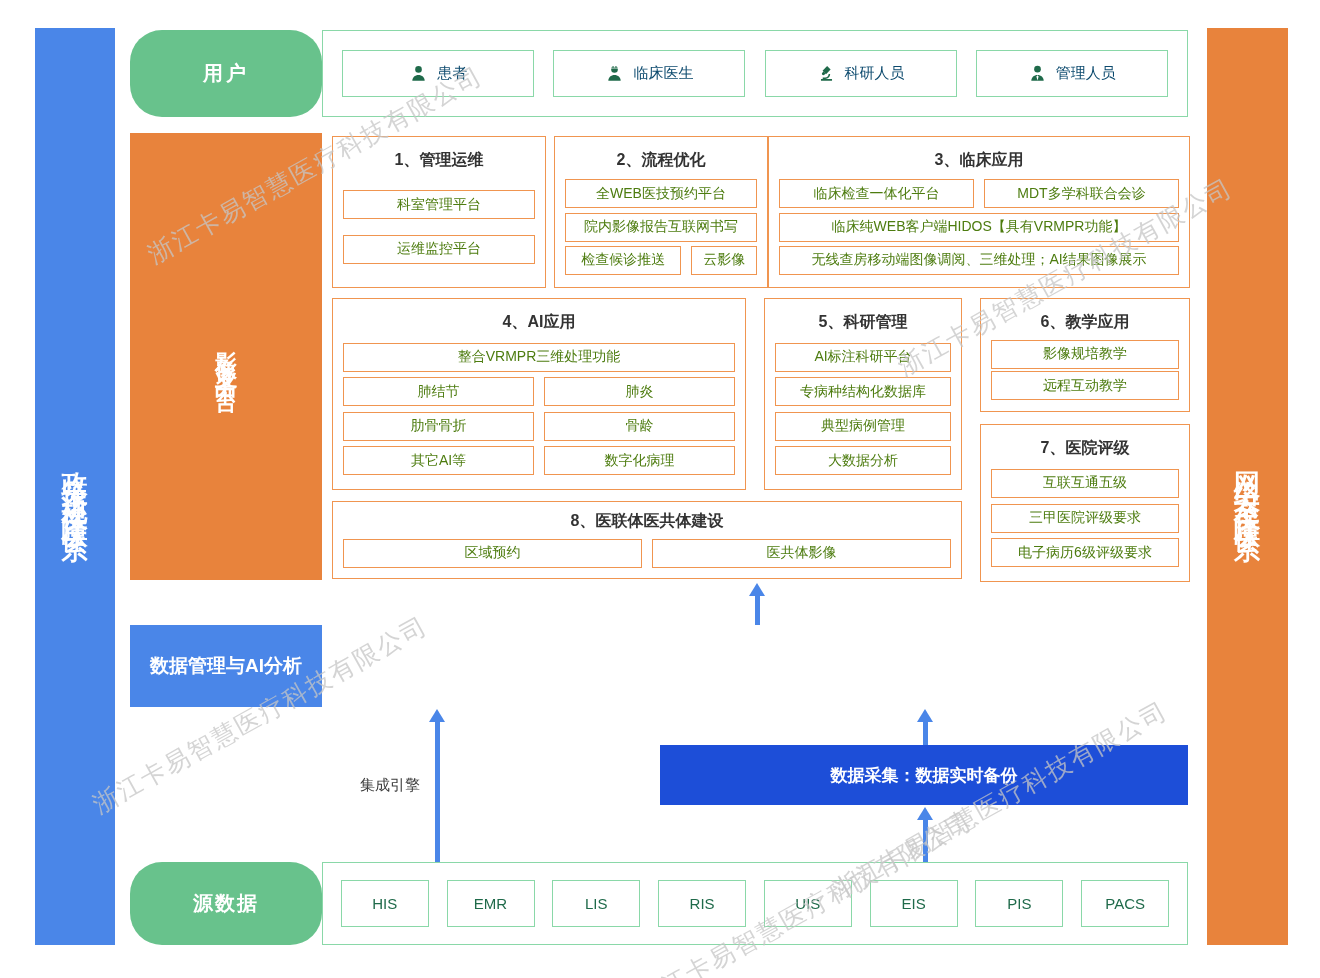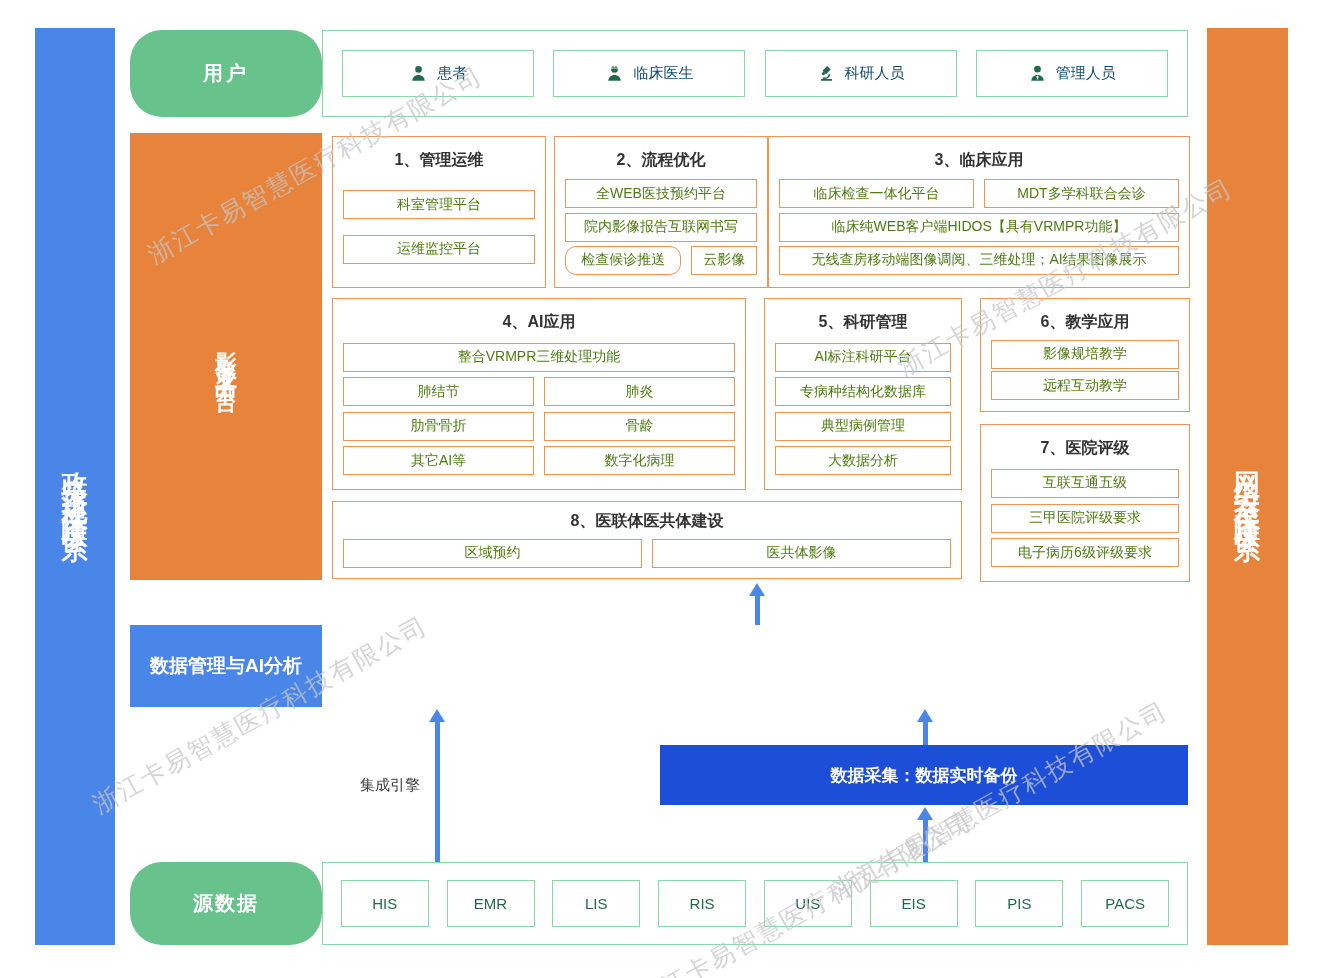--- a/index.html
+++ b/index.html
@@ -132,21 +132,21 @@
     <div class="sec" style="left:424px;top:3px;width:212px;height:150px;">
       <div class="sec-title">2、流程优化</div>
       <div class="sec-body">
         <div class="srow">
             <div class="chip">全WEB医技预约平台</div>
           </div>
         <div class="srow">
             <div class="chip">院内影像报告互联网书写</div>
           </div>
         <div class="srow">
-          <div class="chip" style="flex:1.8;border-radius:11px;">检查候诊推送</div>
+          <div class="chip" style="flex:1.8;">检查候诊推送</div>
           <div class="chip" style="flex:1;">云影像</div>
         </div>
       </div>
     </div>
 
     <div class="sec" style="left:638px;top:3px;width:420px;height:150px;">
       <div class="sec-title">3、临床应用</div>
       <div class="sec-body">
         <div class="srow">
           <div class="chip">临床检查一体化平台</div>

